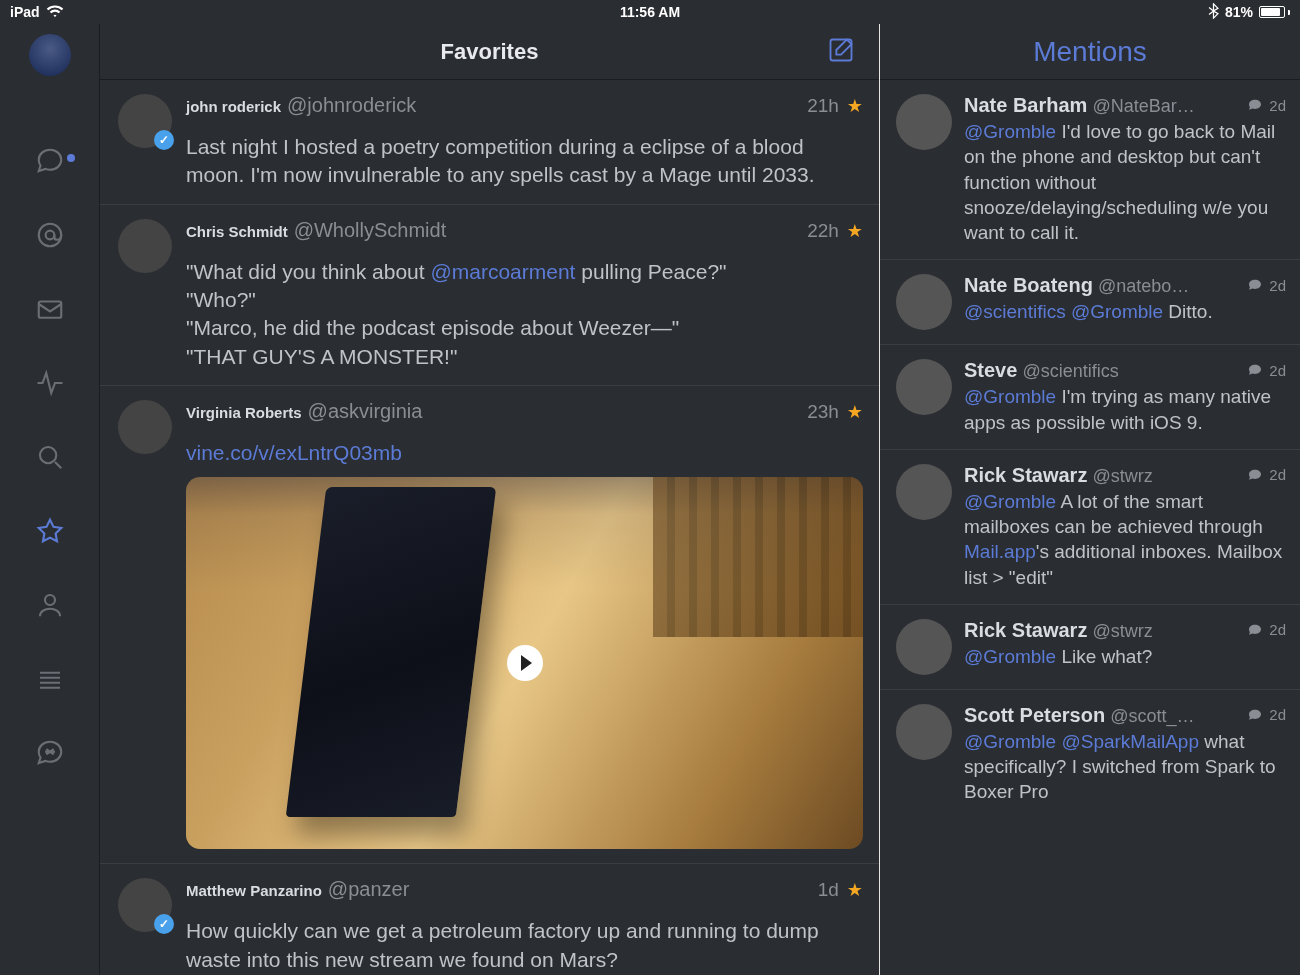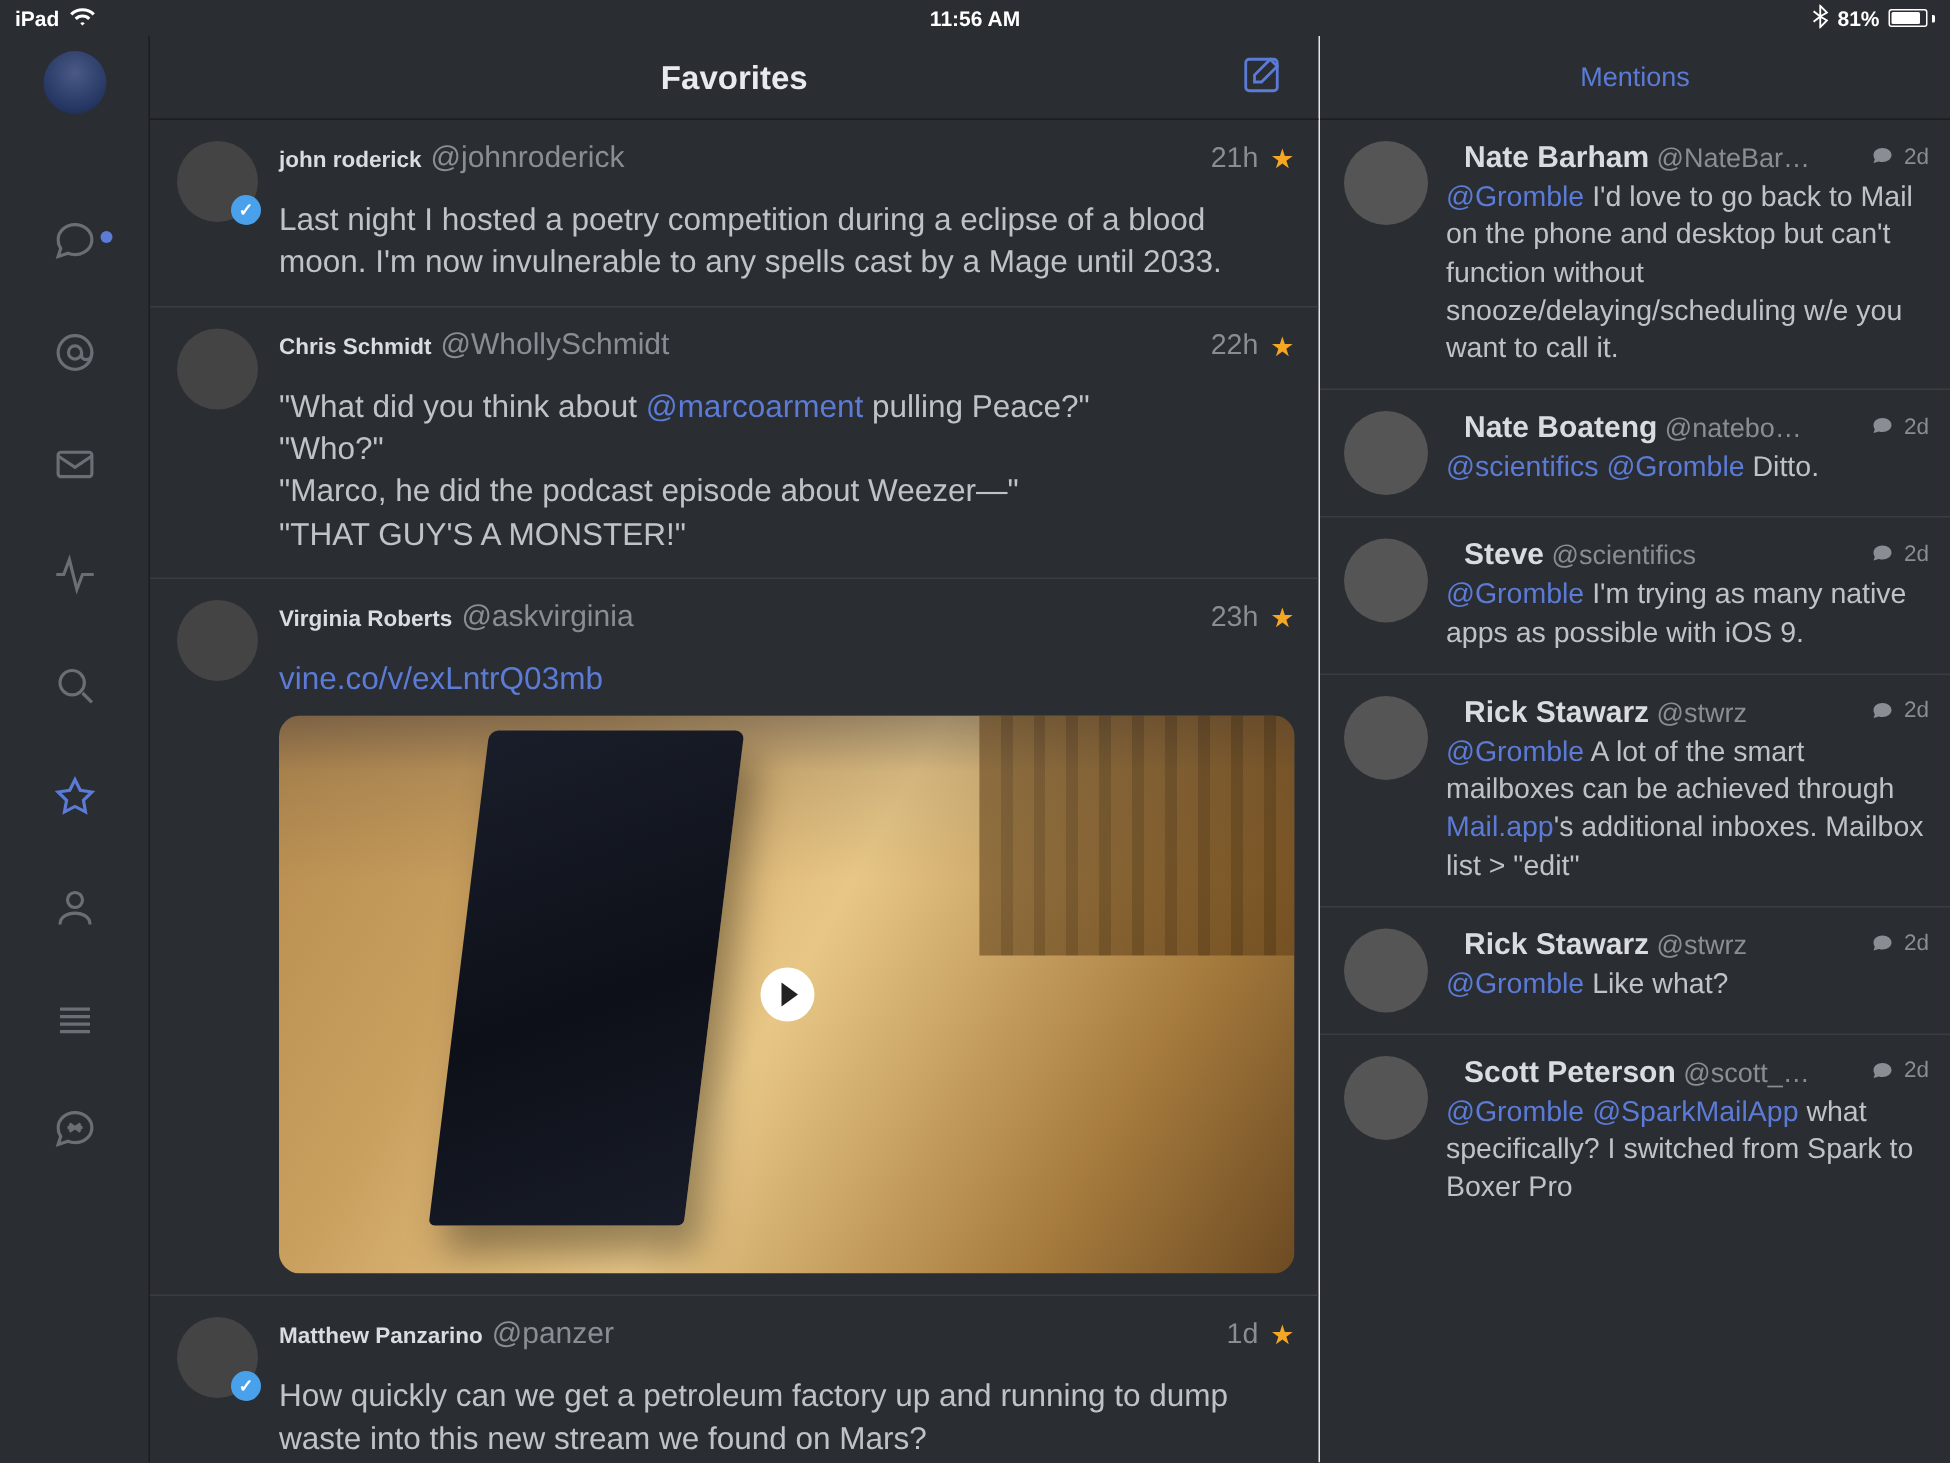--- a/index.html
+++ b/index.html
@@ -127,29 +127,29 @@
     display: flex; align-items: center; justify-content: center;
   }
   .media .play::after { content: ""; display:block; width:0; height:0;
     border-left: 11px solid #222; border-top: 8px solid transparent; border-bottom: 8px solid transparent; margin-left:3px; }
   
   .mentions-col { flex: 1; display: flex; flex-direction: column; }
   .mentions-header {
     height: 56px; border-bottom: 1px solid #1b1d20;
     display: flex; align-items: center; justify-content: center;
   }
-  .mentions-header h2 { color: #5b7bd6; font-weight: 400; font-size: 18px; }
+  .mentions-header h2 { color: #5b7bd6; font-weight: 400; font-size: 28px; }
   .mentions-feed { flex: 1; overflow: hidden; }
   .mention-row {
     display: flex; gap: 12px; padding: 14px 14px 14px 16px;
     border-bottom: 1px solid #3a3d41;
   }
   .mention-row .avatar { width: 56px; height: 56px; border-radius: 50%; flex-shrink: 0; background:#555; }
   .mention-body { flex: 1; min-width: 0; }
-  .mention-header { display: flex; align-items: baseline; gap: 5px; white-space: nowrap; margin-left: 12px; }
+  .mention-header { display: flex; align-items: baseline; gap: 5px; white-space: nowrap; }
   .mention-header .display-name { font-size: 20px; }
   .mention-header .handle { font-size: 18px; overflow:hidden; text-overflow:ellipsis; max-width:110px; }
   .mention-meta { margin-left: auto; display:flex; align-items:center; gap:6px; color:#8a8e94; font-size:15px; }
   .mention-text { font-size: 19px; line-height: 1.33; color:#bfc3c8; margin-top:2px; }
   .mention-text .mention, .mention-text .link { color: #5b7bd6; }
   .bubble-icon { width:16px; height:14px; display:inline-block; }
   .bubble-icon svg { width:100%; height:100%; fill:#8a8e94; }
   
   .av-jr { background: radial-gradient(circle at 50% 35%, #fff 0 30%, #c8332a 31% 60%, #fff 61% 65%, #333 66% 100%); }
   .av-cs { background: radial-gradient(circle at 50% 45%, #8a1d1d 0 32%, #3d0a0a 33% 100%); }

